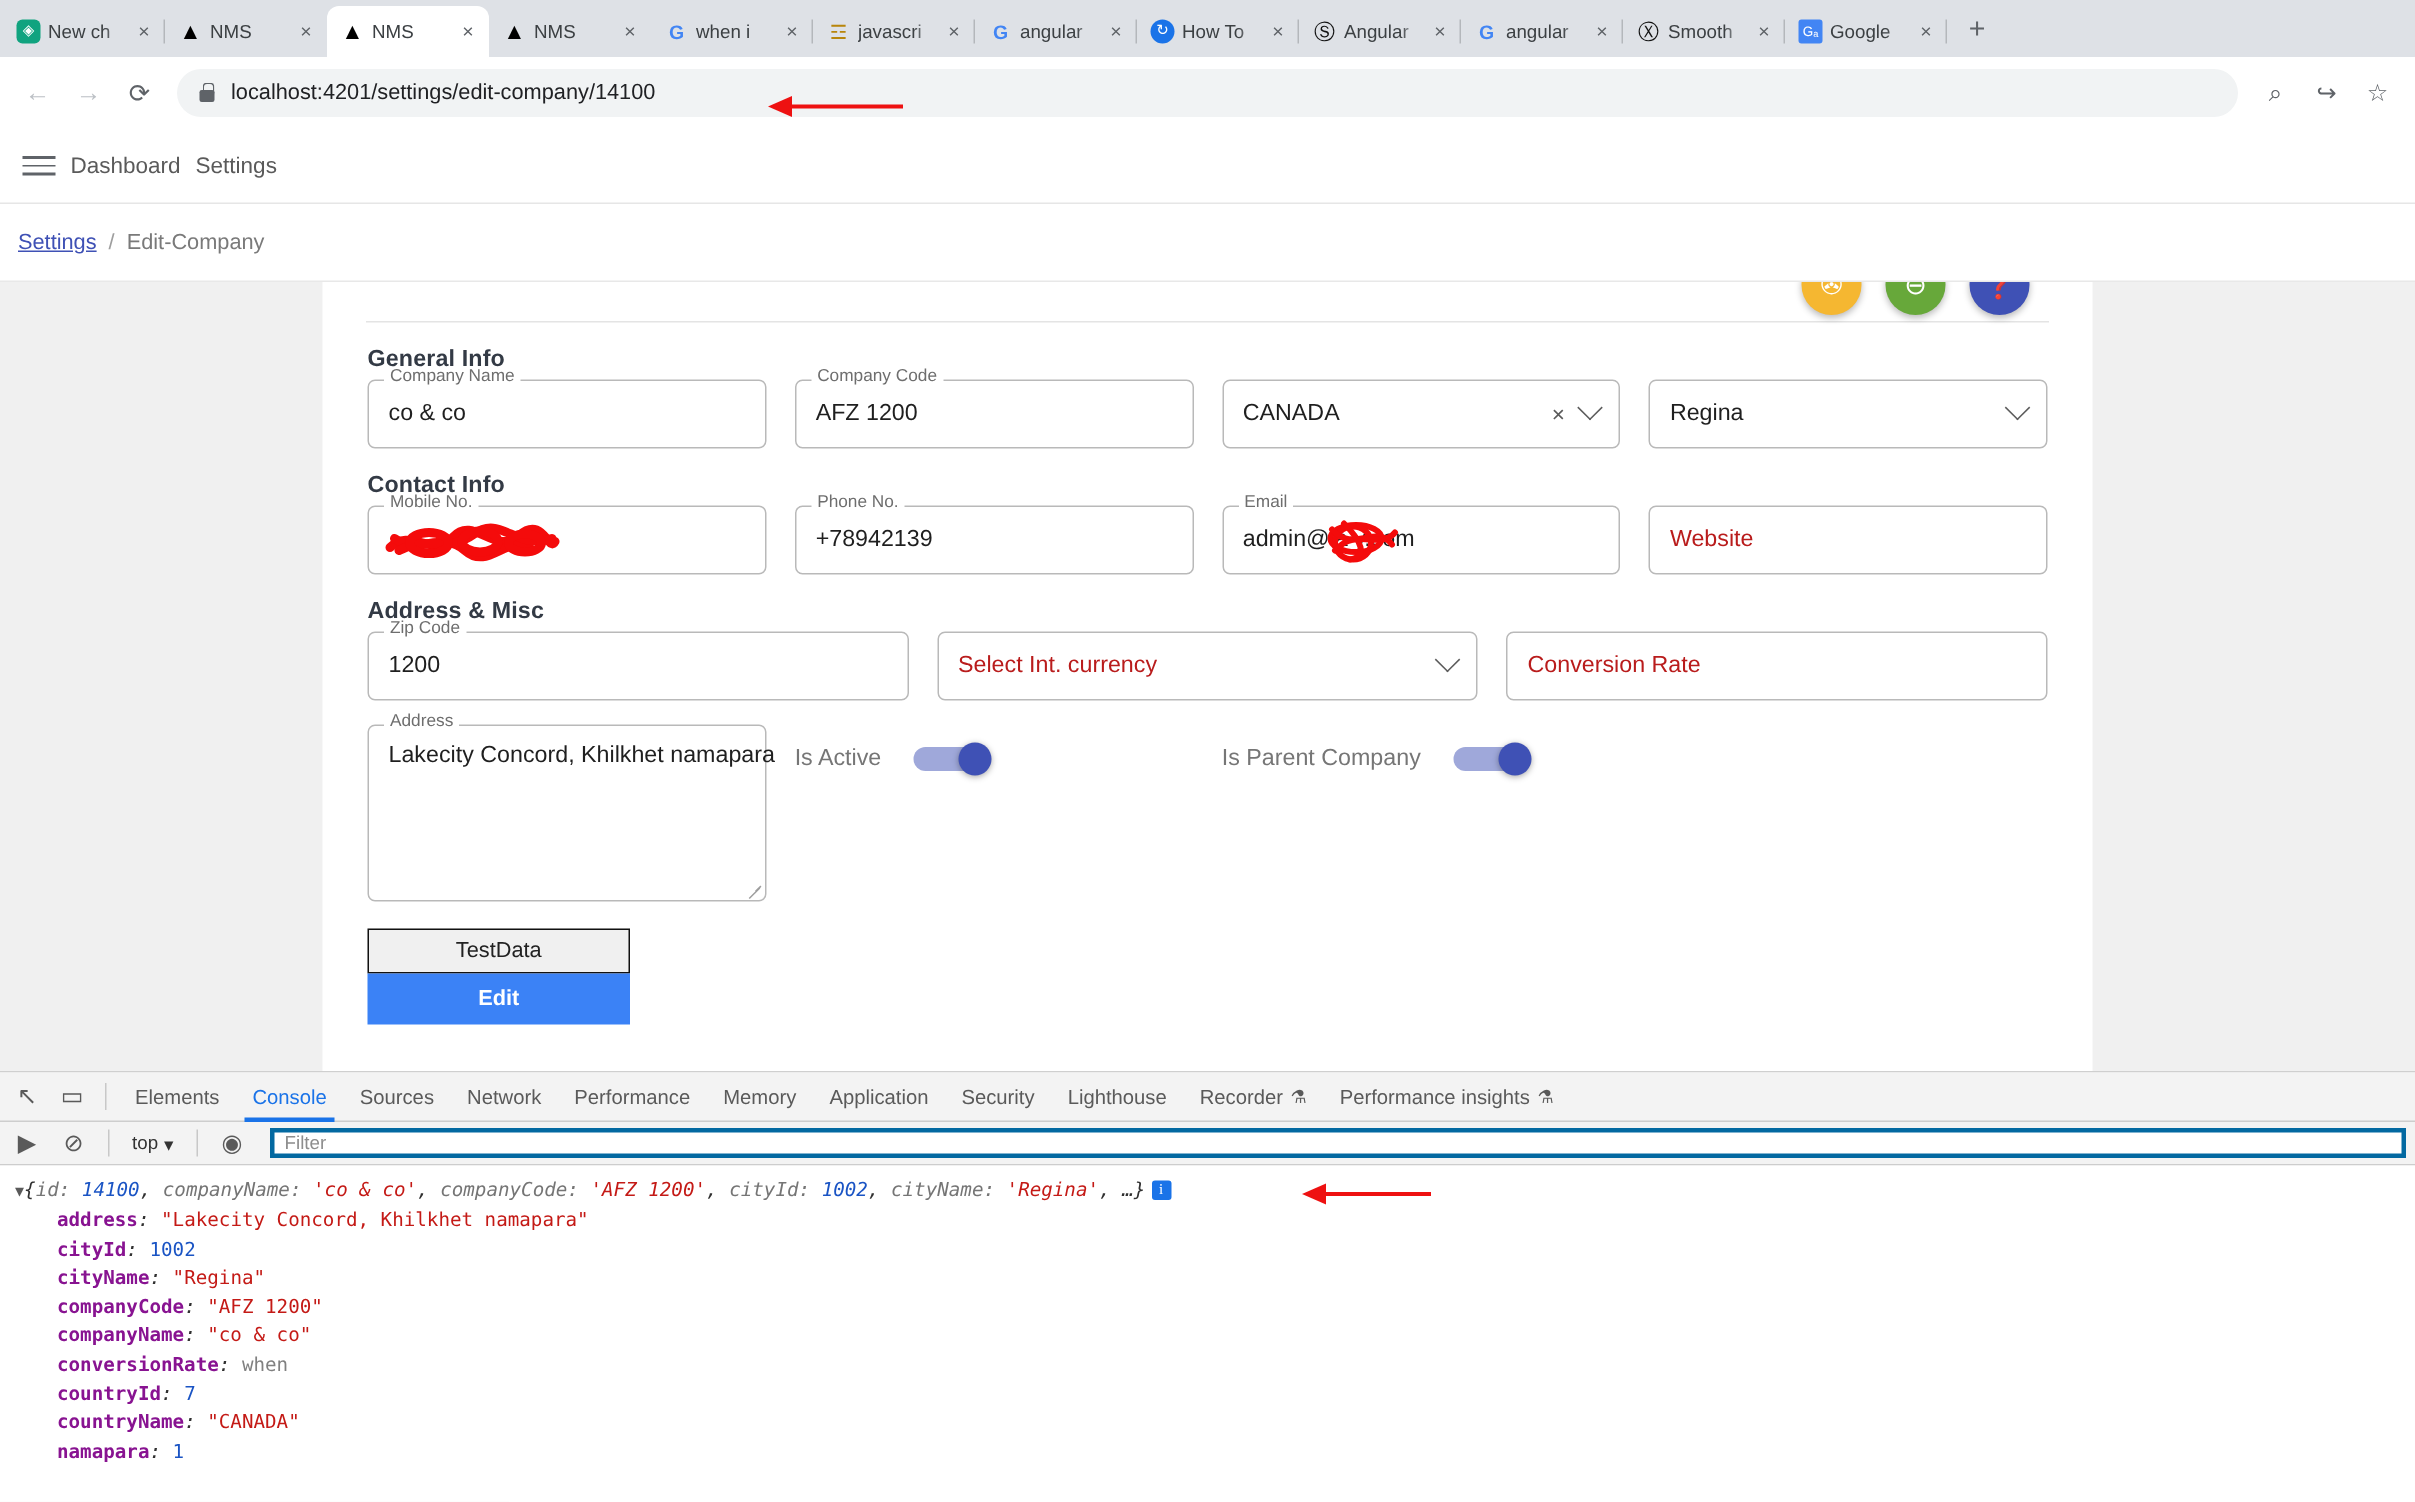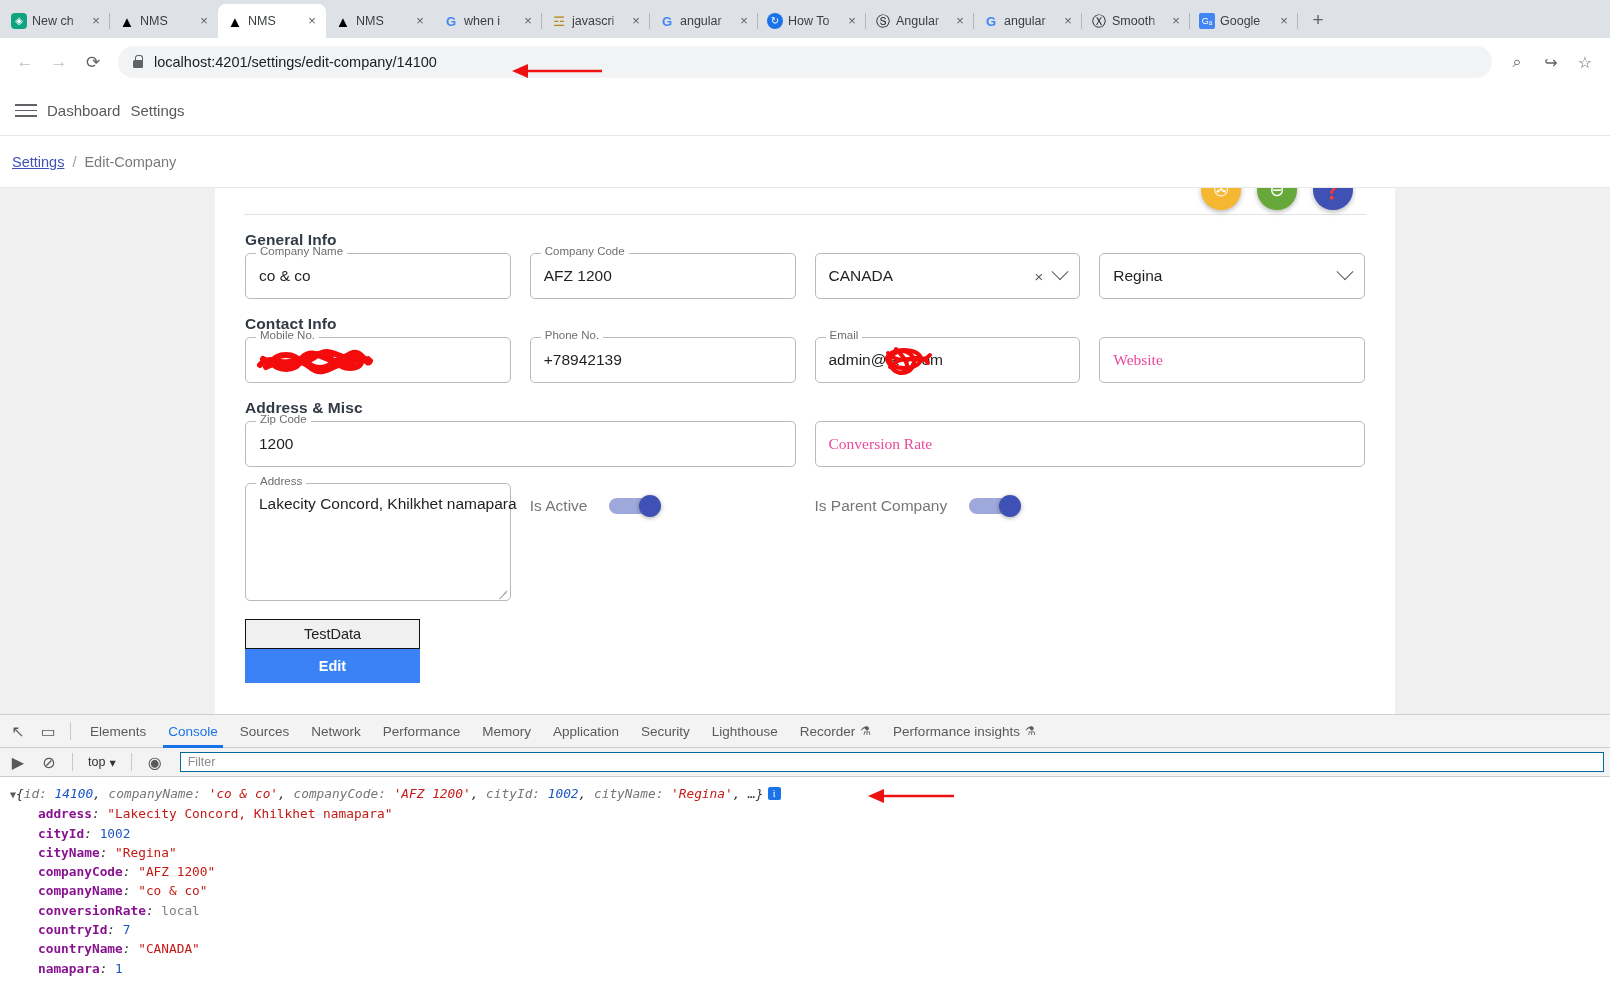--- a/index.html
+++ b/index.html
@@ -139,21 +139,21 @@
     position: relative; height: 46px; border: 1px solid #b9b9b9;
     border-radius: 5px; display: flex; align-items: center;
     padding: 0 13px; background: #fff;
   }
   .mfield.tall { height: 118px; align-items: flex-start; padding-top: 11px; }
   .mfield-label {
     position: absolute; top: -8px; left: 10px; background: #fff;
     padding: 0 4px; font-size: 11.5px; color: #6e6e6e; line-height: 1;
   }
   .mfield-value { font-size: 15.5px; color: #1f1f1f; white-space: nowrap; }
-  .mfield-value.placeholder { color: #ec4899; font-family: Liberation Serif, serif; }
+  .mfield-value.placeholder { color: #b91c1c; }
   .resize-grip {
     position: absolute; right: 2px; bottom: 2px; width: 10px; height: 10px;
   }
   .resize-grip::before, .resize-grip::after {
     content: ""; position: absolute; background: #9e9e9e; height: 1px;
     transform: rotate(-45deg); right: 0;
   }
   .resize-grip::before { width: 10px; bottom: 2px; }
   .resize-grip::after  { width: 5px;  bottom: 5px; }
 
@@ -218,21 +218,21 @@
   }
   .dt-flask { font-size: 12px; }
 
   .dt-filterbar {
     height: 29px; background: #f3f3f3; border-bottom: 1px solid #cdcdcd;
     display: flex; align-items: center; padding-left: 4px; gap: 3px;
   }
   .dt-ctxsel { font-size: 12.5px; color: #333; padding: 0 6px; display: flex;
                align-items: center; gap: 4px; }
   .dt-filterbox {
-    flex: 1; height: 20px; background: #fff; border: 1px solid #0369a1;
+    flex: 1; height: 20px; background: #fff; border: 3px solid #0369a1;
     margin: 0 6px 0 8px; display: flex; align-items: center; padding: 0 7px;
     font-size: 12.5px; color: #8d8d8d;
   }
 
   .dt-console {
     flex: 1; overflow: hidden; background: #fff; padding: 7px 0 0 0;
     font-family: "DejaVu Sans Mono", monospace; font-size: 12.8px;
     line-height: 19.3px; color: #303030;
   }
   .cl-line { padding-left: 10px; white-space: pre; }
@@ -448,20 +448,28 @@
     <div class="section-title">Address &amp; Misc</div>
     <div class="grid-row">
       <div class="col">
         <div class="mfield">
           <span class="mfield-label">Zip Code</span>
           <span class="mfield-value">1200</span>
         </div>
       </div>
       <div class="col">
         <div class="mfield">
+          <span class="mfield-value placeholder">Select Int. currency</span>
+          <span class="field-actions">
+            <span class="ic-chev"></span>
+          </span>
+        </div>
+      </div>
+      <div class="col">
+        <div class="mfield">
           <span class="mfield-value placeholder">Conversion Rate</span>
         </div>
       </div>
     </div>
 
     <div class="grid-row" style="margin-top:16px;">
       <div class="col">
         <div class="mfield tall">
           <span class="mfield-label">Address</span>
           <span class="mfield-value">Lakecity Concord, Khilkhet namapara</span>
@@ -552,21 +560,21 @@
   </div>
 
   <div class="dt-console" style="position:relative;">
     <div class="cl-line" id="console-preview"><span class="cl-tri">▼</span><span class="cl-brace">{</span><span class="cl-key-prev">id: </span><span class="cl-num-i">14100</span><span class="cl-brace">, </span><span class="cl-key-prev">companyName: </span><span class="cl-str-i">'co &amp; co'</span><span class="cl-brace">, </span><span class="cl-key-prev">companyCode: </span><span class="cl-str-i">'AFZ 1200'</span><span class="cl-brace">, </span><span class="cl-key-prev">cityId: </span><span class="cl-num-i">1002</span><span class="cl-brace">, </span><span class="cl-key-prev">cityName: </span><span class="cl-str-i">'Regina'</span><span class="cl-brace">, …}</span><span class="cl-ibadge">i</span></div>
     <div id="console-props">
         <div class="cl-line" style="padding-left: 38px;"><span class="cl-prop">address</span><span class="cl-brace">: </span><span class="cl-str">"Lakecity Concord, Khilkhet namapara"</span></div>
         <div class="cl-line" style="padding-left: 38px;"><span class="cl-prop">cityId</span><span class="cl-brace">: </span><span class="cl-num">1002</span></div>
         <div class="cl-line" style="padding-left: 38px;"><span class="cl-prop">cityName</span><span class="cl-brace">: </span><span class="cl-str">"Regina"</span></div>
         <div class="cl-line" style="padding-left: 38px;"><span class="cl-prop">companyCode</span><span class="cl-brace">: </span><span class="cl-str">"AFZ 1200"</span></div>
         <div class="cl-line" style="padding-left: 38px;"><span class="cl-prop">companyName</span><span class="cl-brace">: </span><span class="cl-str">"co &amp; co"</span></div>
-        <div class="cl-line" style="padding-left: 38px;"><span class="cl-prop">conversionRate</span><span class="cl-brace">: </span><span class="cl-null">local</span></div>
+        <div class="cl-line" style="padding-left: 38px;"><span class="cl-prop">conversionRate</span><span class="cl-brace">: </span><span class="cl-null">when</span></div>
         <div class="cl-line" style="padding-left: 38px;"><span class="cl-prop">countryId</span><span class="cl-brace">: </span><span class="cl-num">7</span></div>
         <div class="cl-line" style="padding-left: 38px;"><span class="cl-prop">countryName</span><span class="cl-brace">: </span><span class="cl-str">"CANADA"</span></div>
         <div class="cl-line" style="padding-left: 38px;"><span class="cl-prop">namapara</span><span class="cl-brace">: </span><span class="cl-num">1</span></div>
       </div>
     <svg class="arrow-svg" style="left:866px;top:8px;" width="90" height="22">
       <line x1="88" y1="11" x2="14" y2="11" stroke="#ee1111" stroke-width="2.6"></line>
       <polygon points="2,11 18,4 18,18" fill="#ee1111"></polygon>
     </svg>
   </div>
 </div>

